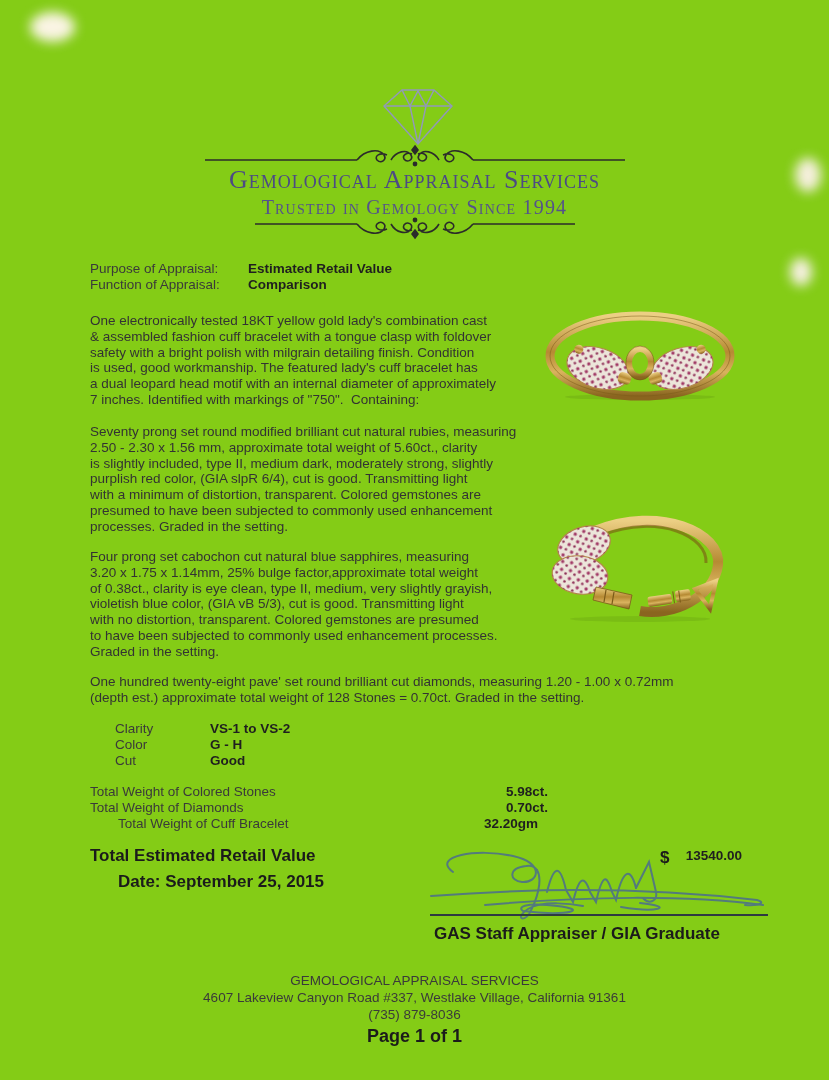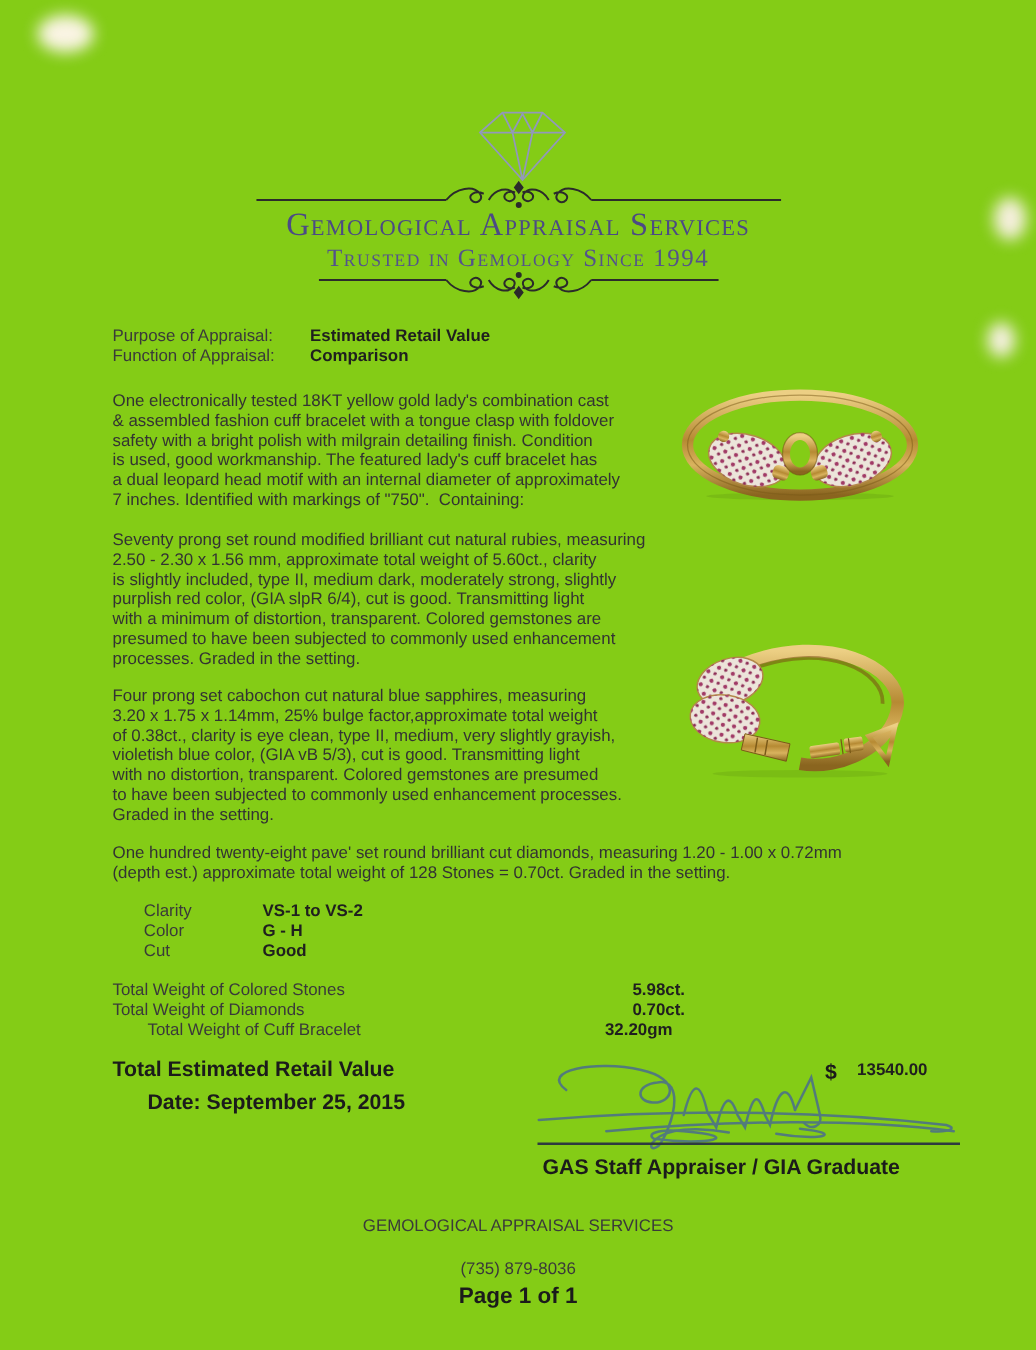--- a/index.html
+++ b/index.html
@@ -189,16 +189,17 @@
       <path d="M98 63 C142 69 172 61 122 57 C101 55 92 59 98 63"></path>
       <path d="M196 59 C232 65 252 59 215 55"></path>
     </g>
   </svg>
   <div class="sig-underline"></div>
 
   <div class="abs bold-line" style="left:90px;top:872px;margin-left:28px;">Date: September 25, 2015</div>
   <div class="abs bold-line" style="left:434px;top:924px;">GAS Staff Appraiser / GIA Graduate</div>
 
   <div class="abs footer-line" style="left:0;top:973px;">GEMOLOGICAL APPRAISAL SERVICES</div>
+  <div class="abs footer-line" style="left:0;top:990px;">4607 Lakeview Canyon Road #337, Westlake Village, California 91361</div>
   <div class="abs footer-line" style="left:0;top:1007px;">(735) 879-8036</div>
   <div class="abs footer-page" style="left:0;top:1026px;">Page 1 of 1</div>
 
 </div>
 
 </body></html>

